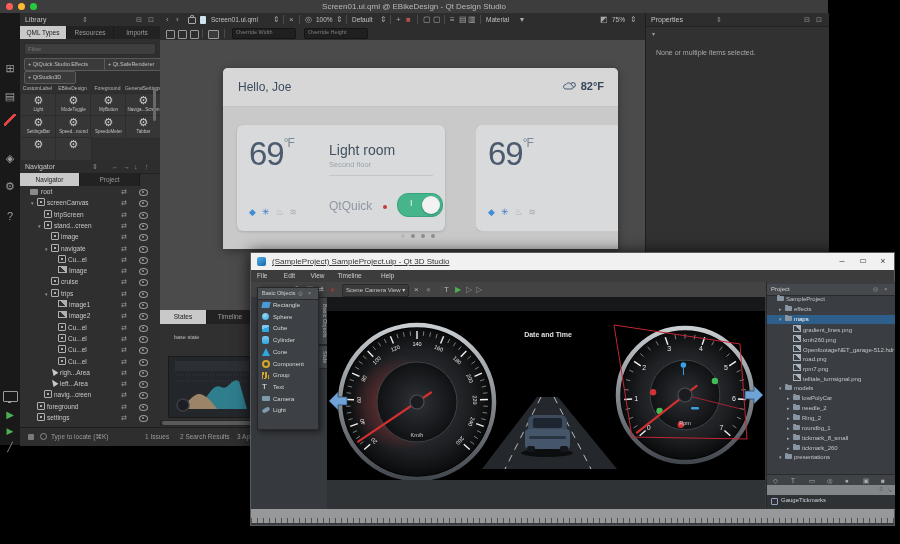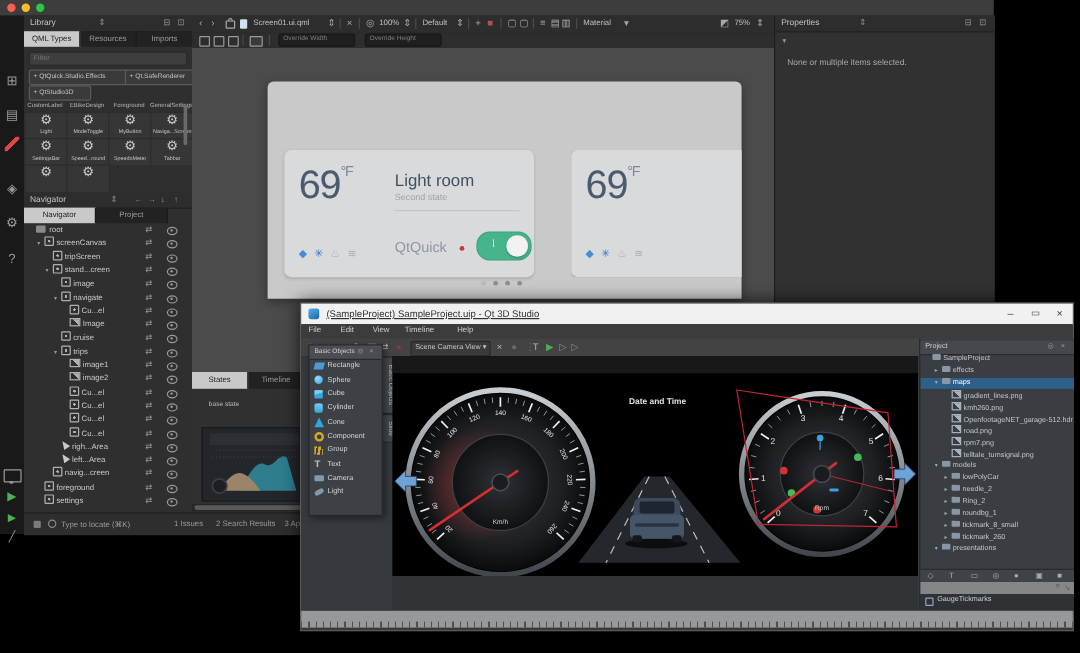--- a/index.html
+++ b/index.html
@@ -111,20 +111,21 @@
 </head>
 <body>
 
 <div id="stage">
 
   <div id="qds" class="abs">
     <div id="qds-titlebar" class="abs">
       <div class="traffic abs" style="left:6px;background:#ff5f57"></div>
       <div class="traffic abs" style="left:18px;background:#febc2e"></div>
       <div class="traffic abs" style="left:30px;background:#28c840"></div>
+      <div id="qds-title" class="abs">Screen01.ui.qml @ EBikeDesign - Qt Design Studio</div>
     </div>
 
     <div id="modebar" class="abs">
         <span class="mode-ic abs" style="top: 47px;">⊞</span>
         <span class="mode-ic abs" style="top: 75px;">▤</span>
         <span class="mode-ic abs" style="top: 101px; background: linear-gradient(135deg, transparent 38%, rgb(224, 69, 69) 38%, rgb(224, 69, 69) 58%, transparent 58%); width: 12px; height: 12px; left: 4px;"></span>
         <span class="mode-ic abs" style="top: 137px;">◈</span>
         <span class="mode-ic abs" style="top: 165px;">⚙</span>
         <span class="mode-ic abs" style="top: 195px;">?</span>
         <span class="abs" style="left: 3px; top: 378px; width: 13px; height: 9px; border: 1px solid rgb(154, 154, 154); border-radius: 1px;">
@@ -282,25 +283,32 @@
         <span class="abs" style="left: 30px; top: 3px; width: 7px; height: 7px; border: 1px solid rgb(154, 154, 154); border-radius: 1px;"></span>
         <div class="tb-sep abs" style="left: 42px;"></div>
         <span class="abs" style="left: 48px; top: 3px; width: 9px; height: 7px; border: 1px solid rgb(154, 154, 154); border-radius: 1px; background: rgb(58, 58, 58);"></span>
         <div class="tb-sep abs" style="left: 64px;"></div>
         <span class="ov-field abs" style="left: 72px; width: 56px;">Override Width</span>
         <span class="ov-field abs" style="left: 144px; width: 56px;">Override Height</span>
       </div>
 
     <div id="canvas" class="abs">
       <div id="phone" class="abs">
+        <div id="phone-header" class="abs">
+          <span id="greeting" class="abs">Hello, Joe</span>
+          <span id="weather" class="abs"><svg width="15" height="11" viewBox="0 0 15 11" style="vertical-align:-2px">
+                <circle cx="10" cy="4" r="2.4" fill="none" stroke="#44556a" stroke-width="1"></circle>
+                <path d="M2,8 a2.4,2.4 0 0 1 1,-4.6 a3,3 0 0 1 5.6,0.8 a2,2 0 0 1 0.4,3.8 z" fill="#cfd2d6" stroke="#44556a" stroke-width="0.9"></path>
+              </svg> <span>82°F</span></span>
+        </div>
 
         <div class="room-card abs" style="left:14px;width:208px">
           <span class="big-temp abs" style="left:12px;top:10px"><span>69</span><span class="temp-unit">°F</span></span>
           <span class="room-name abs" style="left:92px;top:17px">Light room</span>
-          <span class="room-floor abs" style="left:92px;top:35px">Second state</span>
+          <span class="room-floor abs" style="left:92px;top:35px">Second floor</span>
           <div class="card-divider abs" style="left:92px;top:50px;width:104px"></div>
           <div class="abs" style="left:12px;top:76px">
             <span class="tt" style="color:#3f8fd4">◆</span><span class="tt" style="color:#3a74c9">✳</span><span class="tt" style="color:#a7adb4">♨</span><span class="tt" style="color:#a7adb4">≋</span>
           </div>
           <span class="heat-label abs" style="left:92px;top:74px">QtQuick</span>
           <div class="red-dot abs" style="left:146px;top:80px"></div>
           <div id="toggle" class="abs" style="left:160px;top:68px">
             <span class="mark">I</span>
             <span class="knob"></span>
           </div>

